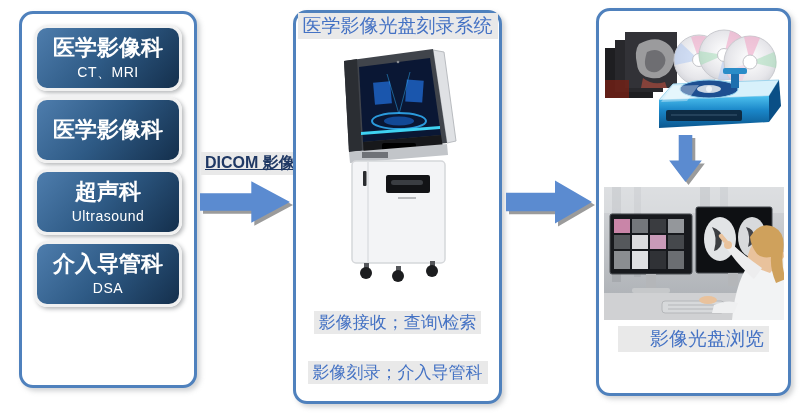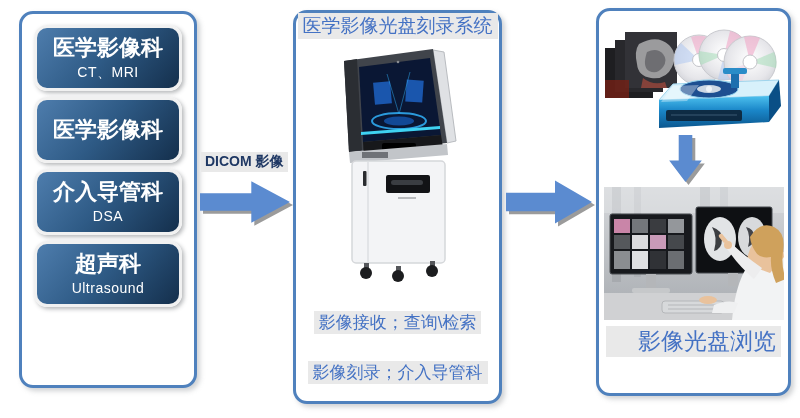--- a/index.html
+++ b/index.html
@@ -35,21 +35,21 @@
   }
   .dept-name{font-size:22px;font-weight:bold;line-height:1.2;}
   .dept-mod{font-size:14px;font-weight:normal;line-height:1.2;margin-top:3px;letter-spacing:.5px;}
 
   .blue-label{
     display:inline-block;background:var(--label-bg);color:var(--blue-label-text);
     padding:1px 5px;line-height:1.25;white-space:nowrap;
   }
   .dicom-label{
     position:absolute;left:201px;top:152px;background:var(--label-bg);
-    color:var(--dicom-text);font-size:14px;font-weight:bold;padding:1px 4px;white-space:nowrap;
+    color:var(--dicom-text);font-size:16px;font-weight:bold;padding:1px 4px;white-space:nowrap;text-decoration:underline;
   }
 
   .arrow-wrap{position:absolute;filter:drop-shadow(3px 3px 0 var(--arrow-shadow));}
   .arrow-right-shape{width:100%;height:100%;background:var(--arrow-fill);
     clip-path:polygon(0% 30%,57% 30%,57% 3%,100% 50%,57% 97%,57% 70%,0% 70%);}
   .arrow1{left:200px;top:180px;width:90px;height:44px;}
   .arrow2{left:506px;top:179px;width:86px;height:46px;}
   .arrow-down-wrap{position:relative;width:34px;height:47px;margin:5px auto 0 auto;left:-8px;
     filter:drop-shadow(3px 3px 0 var(--arrow-shadow));flex:0 0 auto;}
   .arrow-down-shape{width:100%;height:100%;background:var(--arrow-fill);
@@ -59,42 +59,42 @@
     display:flex;flex-direction:column;align-items:center;}
   .mid-title{font-size:19px;}
   .machine-svg{width:132px;height:240px;margin-top:5px;flex:0 0 auto;}
   .feature-line{font-size:17px;margin-top:27px;}
 
   .right-panel{left:596px;top:8px;width:195px;height:388px;
     display:flex;flex-direction:column;align-items:center;padding-top:9px;}
   .right-title{font-size:16px;}
   .dist-svg{width:182px;height:108px;margin-top:2px;flex:0 0 auto;}
   .viewer-svg{width:180px;height:133px;margin-top:5px;flex:0 0 auto;}
-  .bottom-label{font-size:23px;margin-top:6px;padding-left:32px;}
+  .bottom-label{font-size:19px;margin-top:6px;padding-left:32px;}
 </style>
 </head>
 <body>
 
 <div class="canvas">
 
   <div class="panel left-panel">
     <div class="dept-box">
       <div class="dept-name">医学影像科</div>
       <div class="dept-mod">CT、MRI</div>
     </div>
     <div class="dept-box">
       <div class="dept-name">医学影像科</div>
     </div>
     <div class="dept-box">
+      <div class="dept-name">超声科</div>
+      <div class="dept-mod">Ultrasound</div>
+    </div>
+    <div class="dept-box">
       <div class="dept-name">介入导管科</div>
       <div class="dept-mod">DSA</div>
-    </div>
-    <div class="dept-box">
-      <div class="dept-name">超声科</div>
-      <div class="dept-mod">Ultrasound</div>
     </div>
   </div>
 
   <div class="dicom-label">DICOM 影像</div>
   <div class="arrow-wrap arrow1">
     <div class="arrow-right-shape"></div>
   </div>
 
   <div class="panel mid-panel">
     <div class="blue-label mid-title">医学影像光盘刻录系统</div>

